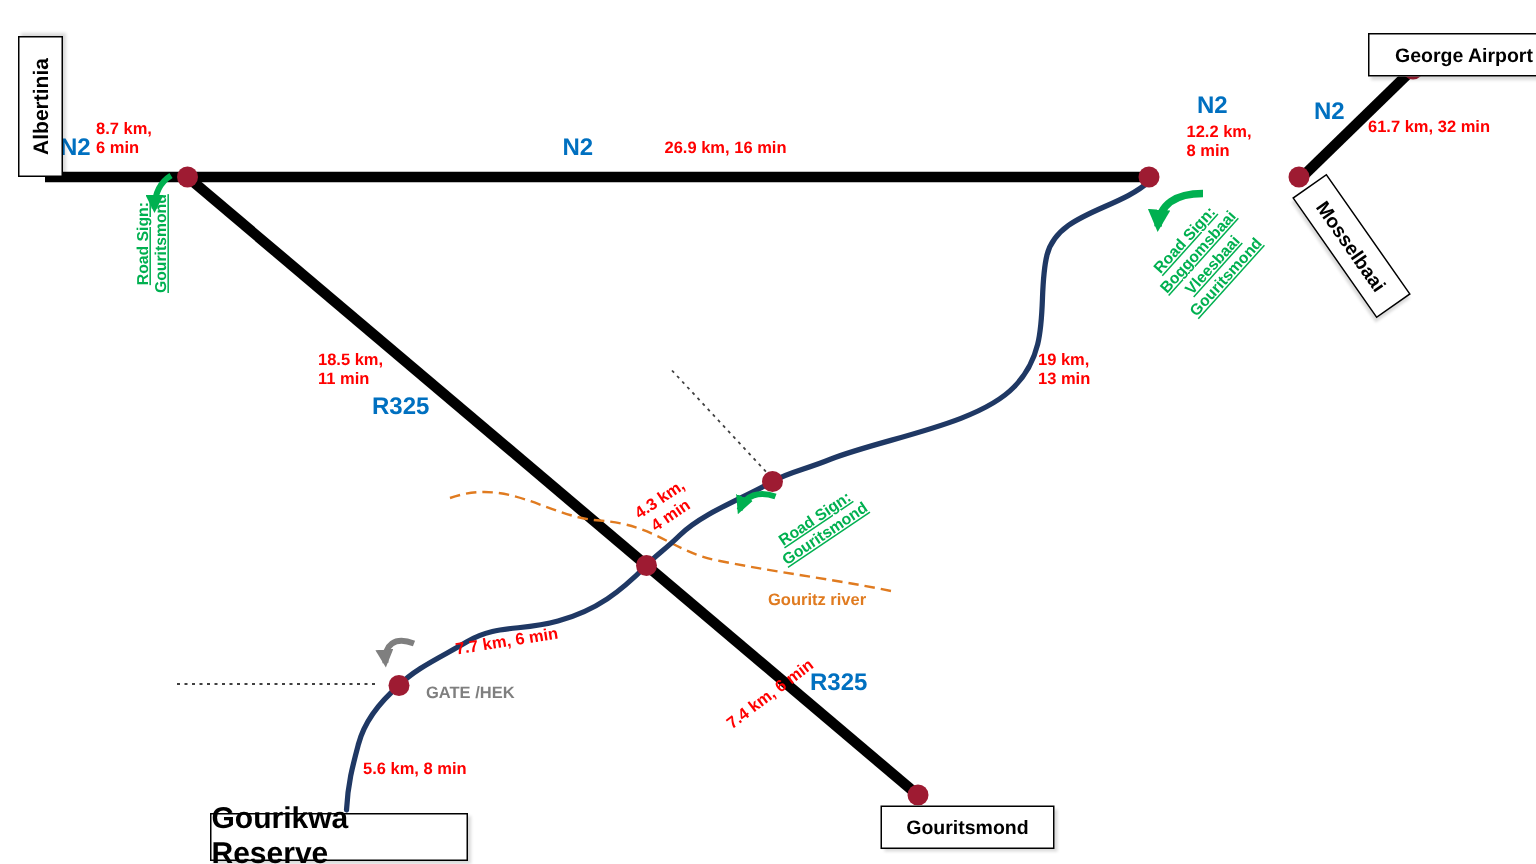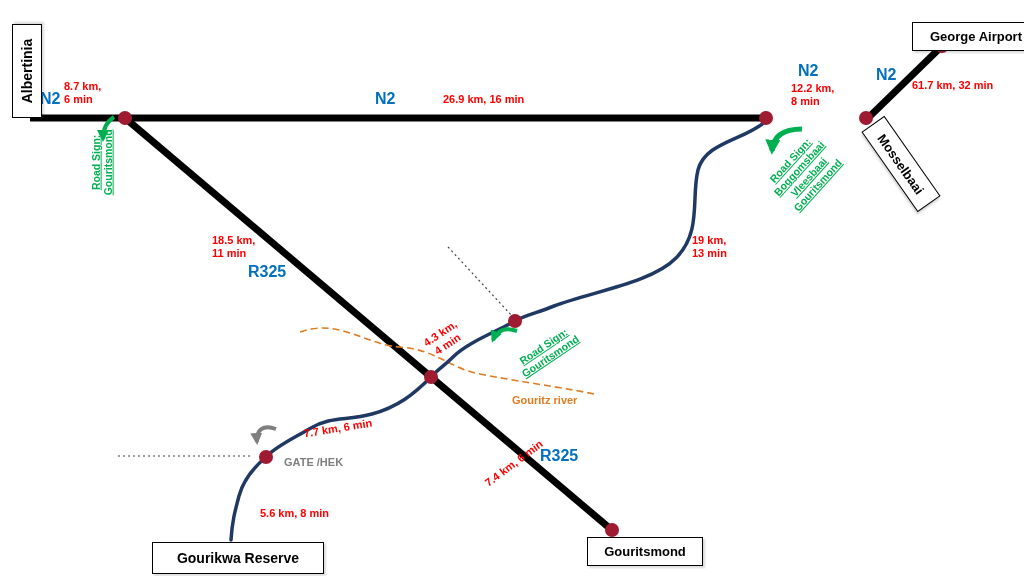--- a/index.html
+++ b/index.html
@@ -77,31 +77,31 @@
 8 min</div>
 <div class="lbl red" style="left:912px;top:79px;">61.7 km, 32 min</div>
 <div class="lbl red" style="left:212px;top:234px;">18.5 km,
 11 min</div>
 <div class="lbl red" style="left:662px;top:234px;margin-left:30px;">19 km,
 13 min</div>
 <div class="lbl red ctr" style="left:416px;top:326px;width:56px;transform:rotate(-34deg);">4.3 km,
 4 min</div>
 <div class="lbl red ctr" style="left:469px;top:457px;width:90px;transform:rotate(-37deg);">7.4 km, 6 min</div>
 <div class="lbl red ctr" style="left:293px;top:422px;width:90px;transform:rotate(-9deg);">7.7 km, 6 min</div>
-<div class="lbl red" style="left:260px;top:507px;">5.6 km, 8 min</div>
+<div class="lbl red" style="left:242px;top:507px;">5.6 km, 8 min</div>
 
 <div class="lbl green" style="left:62px;top:150px;width:80px;transform:rotate(-90deg);">Road Sign:
 Gouritsmond</div>
 <div class="lbl green" style="left:759px;top:148px;width:90px;transform:rotate(-48deg);">Road Sign:
 Boggomsbaai
 Vleesbaai
 Gouritsmond</div>
 <div class="lbl green" style="left:507px;top:339px;width:80px;transform:rotate(-34deg);">Road Sign:
 Gouritsmond</div>
 
 <div class="lbl gray" style="left:284px;top:456px;">GATE /HEK</div>
 <div class="lbl orange" style="left:512px;top:394px;">Gouritz river</div>
 
 <div class="box" style="left:-20px;top:56px;width:92px;height:28px;font-size:14px;transform:rotate(-90deg);">Albertinia</div>
 <div class="box" style="left:912px;top:22px;width:126px;height:27px;">George Airport</div>
 <div class="box" style="left:852px;top:150px;width:96px;height:26px;transform:rotate(55deg);">Mosselbaai</div>
-<div class="box" style="left:152px;top:542px;width:170px;height:30px;font-size:14px;">Gourikwa Reserve</div>
+<div class="box" style="left:140px;top:542px;width:170px;height:30px;font-size:20px;">Gourikwa Reserve</div>
 <div class="box" style="left:587px;top:537px;width:114px;height:27px;">Gouritsmond</div>
 
 </body></html>

